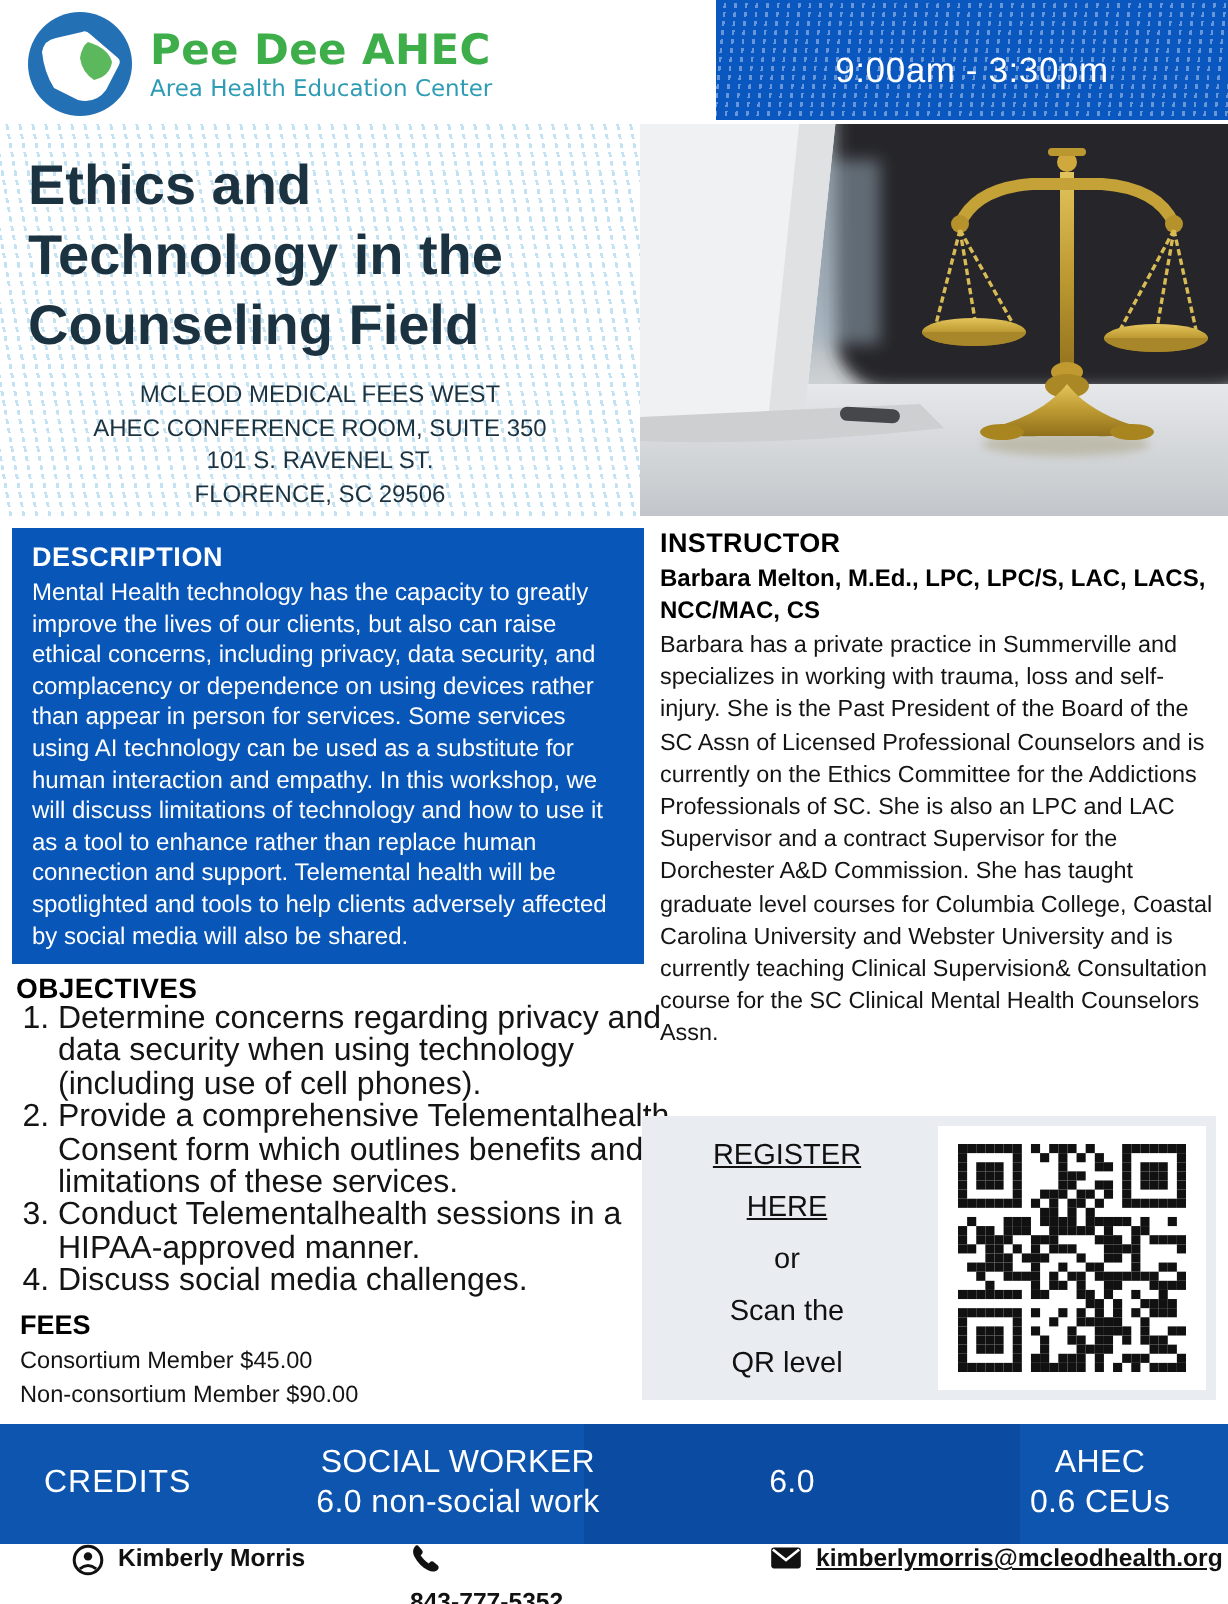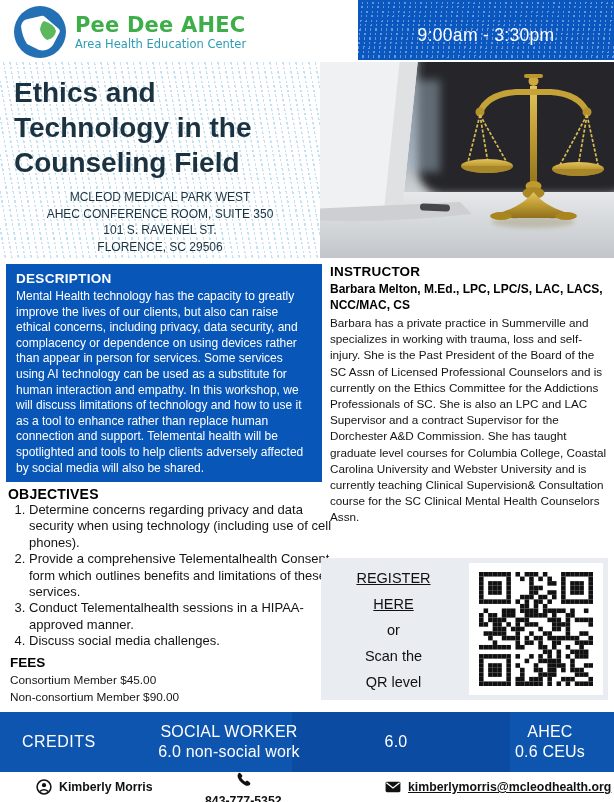--- a/index.html
+++ b/index.html
@@ -34,21 +34,21 @@
 
   
   .desc-box{position:absolute;left:6px;top:264px;width:316px;height:218px;background:#0856b8;
       color:#fff;padding:7px 10px;box-sizing:border-box;}
   .desc-heading{font-size:13.5px;font-weight:bold;letter-spacing:.3px;}
   .desc-body{margin-top:3px;font-size:12px;line-height:15.6px;}
 
   
   .objectives-heading{position:absolute;left:8px;top:486px;font-size:14px;font-weight:bold;color:#000;letter-spacing:.2px;}
   .objectives-list{position:absolute;left:8px;top:502px;width:306px;margin:0;padding:0 0 0 21px;
-      font-size:13px;line-height:16.4px;color:#141414;}
+      font-size:16px;line-height:16.4px;color:#141414;}
   .objectives-list li{margin:0;padding:0;}
 
   
   .fees-heading{position:absolute;left:10px;top:655px;font-size:13.5px;font-weight:bold;color:#000;}
   .fees-lines{position:absolute;left:10px;top:672px;font-size:11.8px;line-height:17px;color:#141414;}
 
   
   .instructor{position:absolute;left:330px;top:264px;width:279px;}
   .instructor-heading{font-size:13.5px;font-weight:bold;color:#000;letter-spacing:.2px;}
   .instructor-name{margin-top:2px;font-size:12px;font-weight:bold;line-height:16px;color:#000;}
@@ -68,21 +68,21 @@
   .credits-label{position:absolute;left:22px;top:0;height:60px;display:flex;align-items:center;
       font-size:16px;letter-spacing:.5px;}
   .credits-col{position:absolute;top:0;height:60px;display:flex;flex-direction:column;
       align-items:center;justify-content:center;gap:2px;font-size:16px;letter-spacing:.2px;}
   .col1{left:133px;width:192px;}
   .col2{left:300px;width:192px;}
   .col3{left:490px;width:120px;}
 
   
   .footer{position:absolute;left:0;top:772px;width:614px;height:30px;background:#fff;}
-  .f-item{position:absolute;top:0;height:30px;display:flex;align-items:center;gap:7px;
+  .f-item{position:absolute;top:0;height:30px;display:flex;align-items:flex-start;gap:7px;
       font-size:12.3px;font-weight:bold;color:#111;}
   .f-name{left:36px;}
   .f-phone{left:205px;flex-direction:column;}
   .f-email{left:385px;}
   .f-email .f-text{text-decoration:underline;cursor:pointer;}
   .f-icon{display:flex;align-items:center;}
 </style>
 </head>
 <body>
 
@@ -106,21 +106,21 @@
     <span class="banner-text">9:00am - 3:30pm</span>
   </div>
 
   <div class="title-block">
     <div class="title">
       <div>Ethics and</div>
       <div>Technology in the</div>
       <div>Counseling Field</div>
     </div>
     <div class="address">
-      <div>MCLEOD MEDICAL PARK WEST</div>
+      <div>MCLEOD MEDICAL FEES WEST</div>
       <div>AHEC CONFERENCE ROOM, SUITE 350</div>
       <div>101 S. RAVENEL ST.</div>
       <div>FLORENCE, SC 29506</div>
     </div>
   </div>
 
   <div class="photo">
     <svg width="294" height="196" viewBox="0 0 294 196">
       <defs>
         <linearGradient id="pbg" x1="0" x2="0" y1="0" y2="1">

